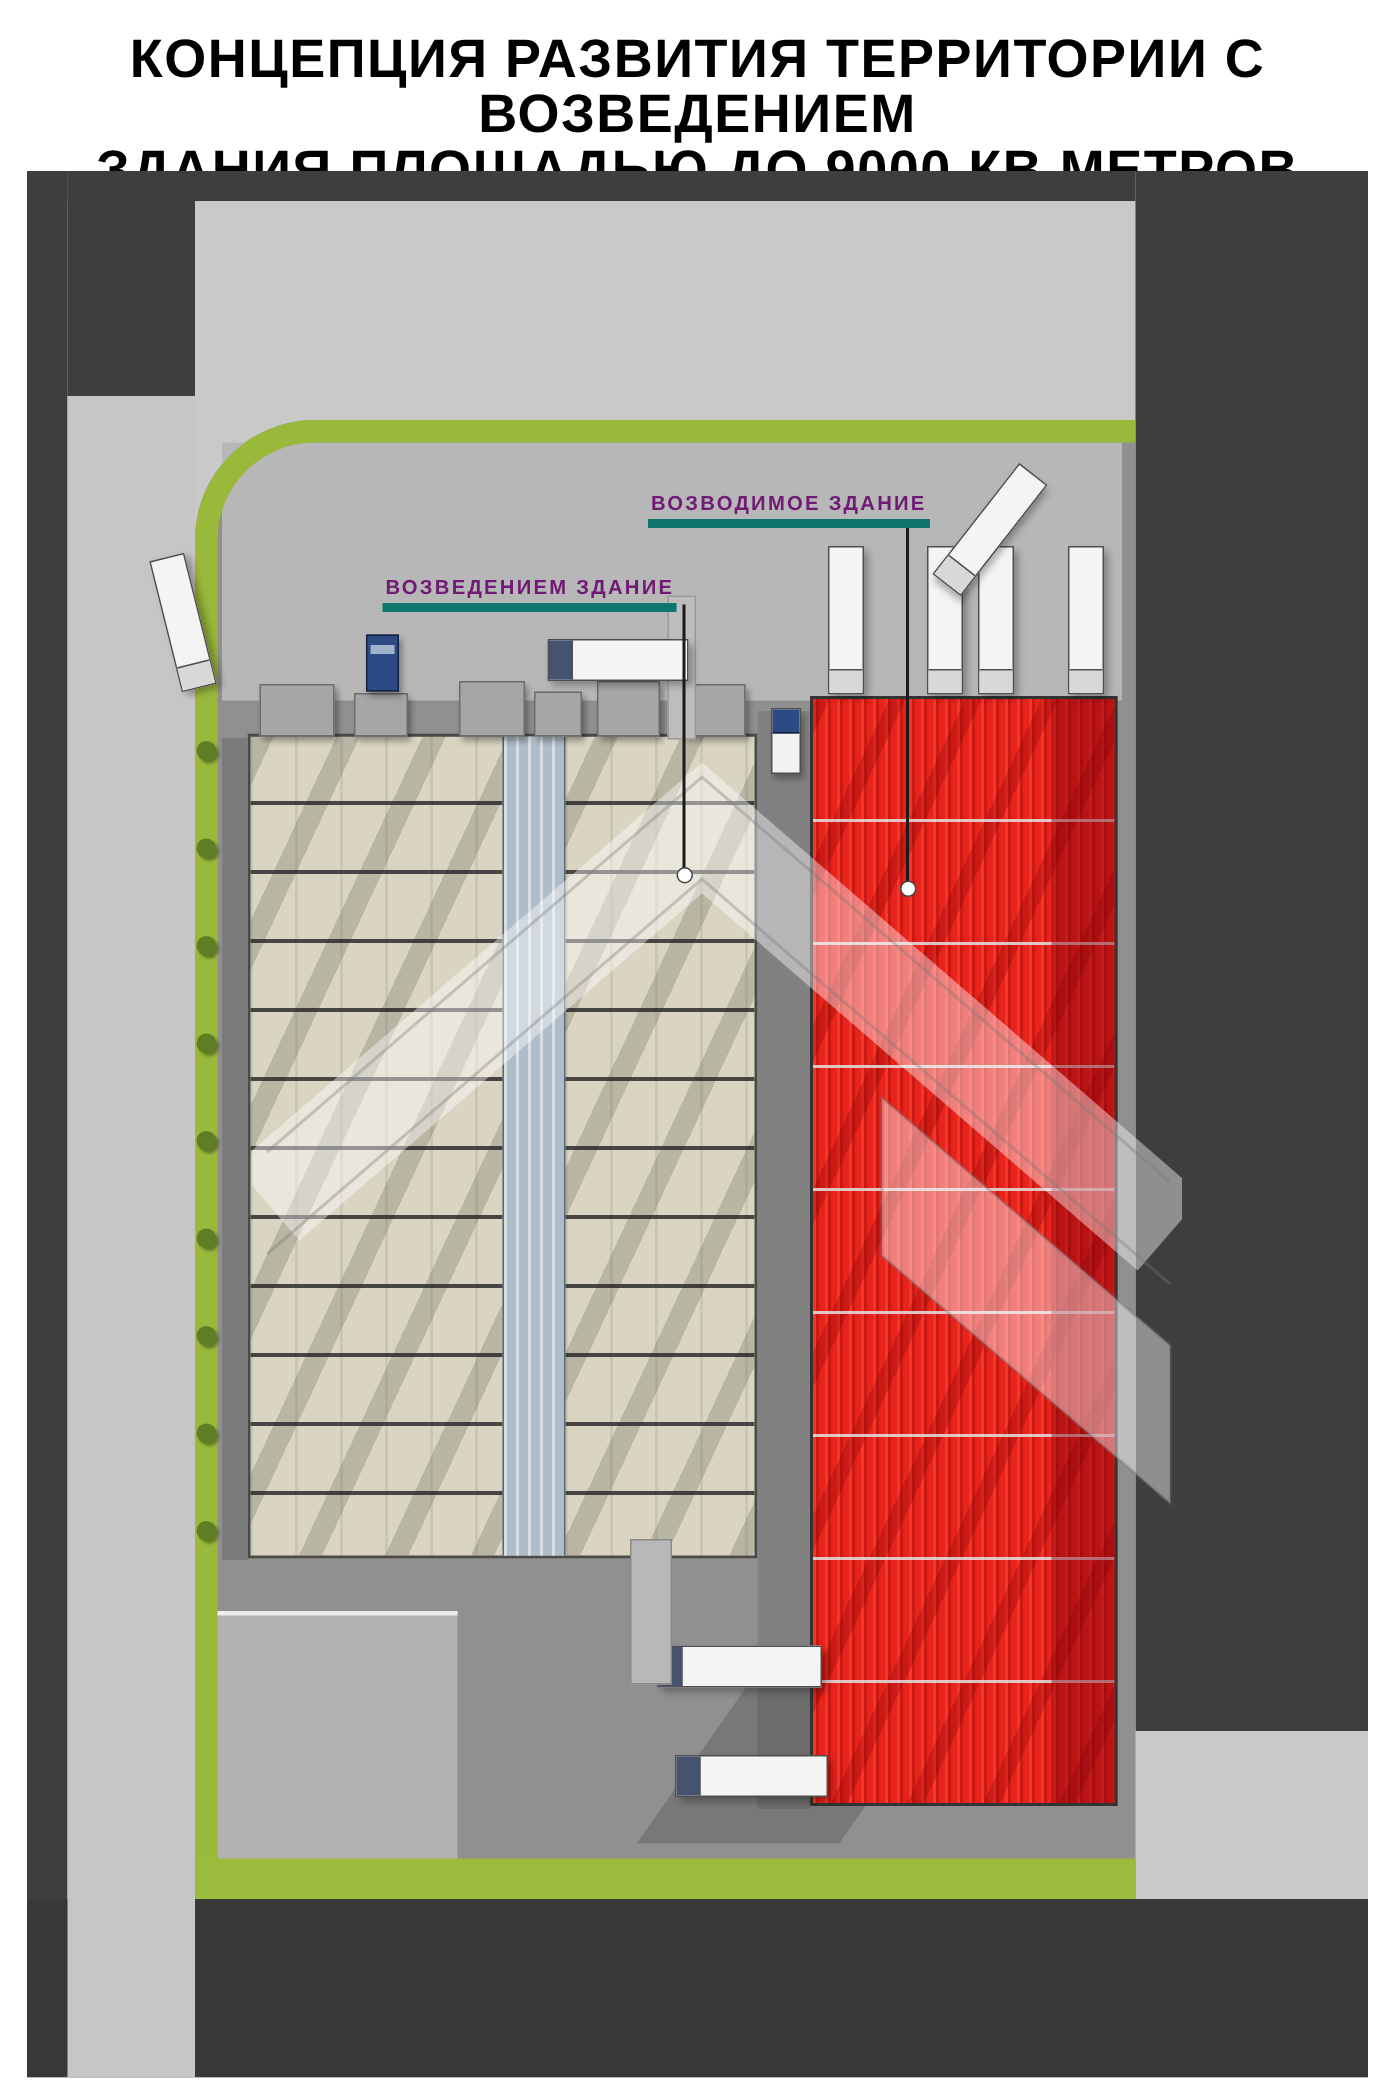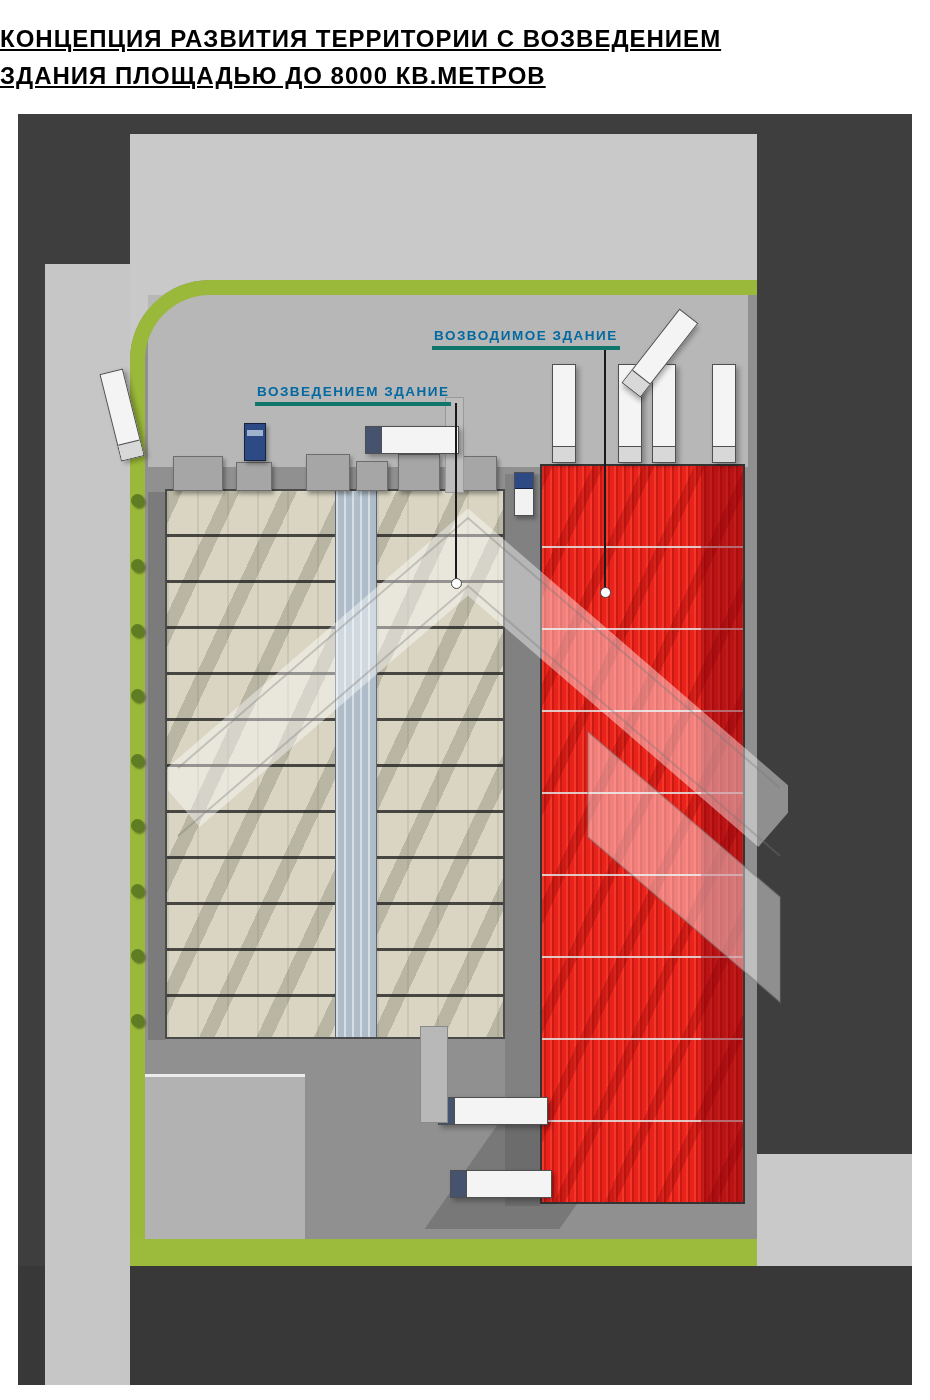--- a/index.html
+++ b/index.html
@@ -1,22 +1,22 @@
 <!DOCTYPE html>
 <html style="--new-building-red: #e8231c; --existing-building-beige: #d9d5c2; --landscape-green: #9ab83a; --road-dark: #3e3e3e; --road-light: #c9c9c9; --site-asphalt: #909090;"><head>
 <meta charset="utf-8">
 <style>
   html,body{margin:0;padding:0;width:930px;height:1400px;background:#ffffff;overflow:hidden;
     font-family:"Liberation Sans", sans-serif;}
   .abs{position:absolute;}
   .page{position:relative;width:930px;height:1400px;background:#fff;}
 
   
-  .title{padding-top:20px;font-weight:bold;color:#000;
-    font-size:24px;line-height:37px;letter-spacing:1px;text-decoration:underline;}
+  .title{padding-top:20px;text-align:center;font-weight:bold;color:#000;
+    font-size:36px;line-height:37px;letter-spacing:1px;}
 
   
   .plan{position:absolute;left:18px;top:114px;width:894px;height:1271px;
     background:var(--road-light,#c9c9c9);overflow:hidden;}
 
   .road-dark{background:var(--road-dark,#3e3e3e);}
   .road-light{background:#c6c6c6;}
 
   .site-asphalt{left:112px;top:166px;width:627px;height:986px;
     background:var(--site-asphalt,#909090);border-top-left-radius:80px;}
@@ -72,35 +72,35 @@
     box-shadow:2px 3px 4px rgba(0,0,0,0.30);}
   .minitruck .cab-top{position:absolute;left:0;right:0;top:0;height:15px;background:#2d4a85;
     border-bottom:1px solid #16223d;}
   .ramp{position:absolute;background:#b8b8b8;border:1px solid #8a8a8a;}
   .dock-strip{position:absolute;background:#bdbdbd;border:1px solid #9a9a9a;}
 
   .tree{position:absolute;left:113px;width:13px;height:13px;border-radius:50%;
     background:#5f7d22;box-shadow:2px 2px 2px rgba(0,0,0,0.35);}
 
   
-  .callout{position:absolute;font-size:13.5px;font-weight:bold;letter-spacing:1.5px;color:#0369a1;
-    border-bottom:4px solid #0f766e;padding:0 2px 3px 2px;white-space:nowrap;}
+  .callout{position:absolute;font-size:13.5px;font-weight:bold;letter-spacing:1.5px;color:#701a75;
+    border-bottom:6px solid #0f766e;padding:0 2px 3px 2px;white-space:nowrap;}
   .leader{position:absolute;width:2px;background:#1a1a1a;}
   .dot{position:absolute;width:9px;height:9px;border-radius:50%;background:#fff;border:1px solid #444;}
 
   .watermark{position:absolute;left:150px;top:368px;width:620px;height:560px;pointer-events:none;}
 </style>
 </head>
 <body>
 
 <div class="page">
 
   <header class="title">
     <div>КОНЦЕПЦИЯ РАЗВИТИЯ ТЕРРИТОРИИ С ВОЗВЕДЕНИЕМ</div>
-    <div>ЗДАНИЯ ПЛОЩАДЬЮ ДО 8000 КВ.МЕТРОВ</div>
+    <div>ЗДАНИЯ ПЛОЩАДЬЮ ДО 9000 КВ.МЕТРОВ</div>
   </header>
 
   <div class="plan">
 
     <div class="abs road-dark" style="left:0;top:0;width:27px;height:1152px;"></div>
     <div class="abs road-dark" style="left:27px;top:0;width:712px;height:20px;"></div>
     <div class="abs road-dark" style="left:27px;top:0;width:85px;height:150px;"></div>
     <div class="abs road-dark" style="left:739px;top:0;width:155px;height:1040px;"></div>
     <div class="abs road-dark" style="left:0;top:1152px;width:894px;height:119px;background:#383838;"></div>
     <div class="abs road-light" style="left:27px;top:150px;width:85px;height:1121px;"></div>

